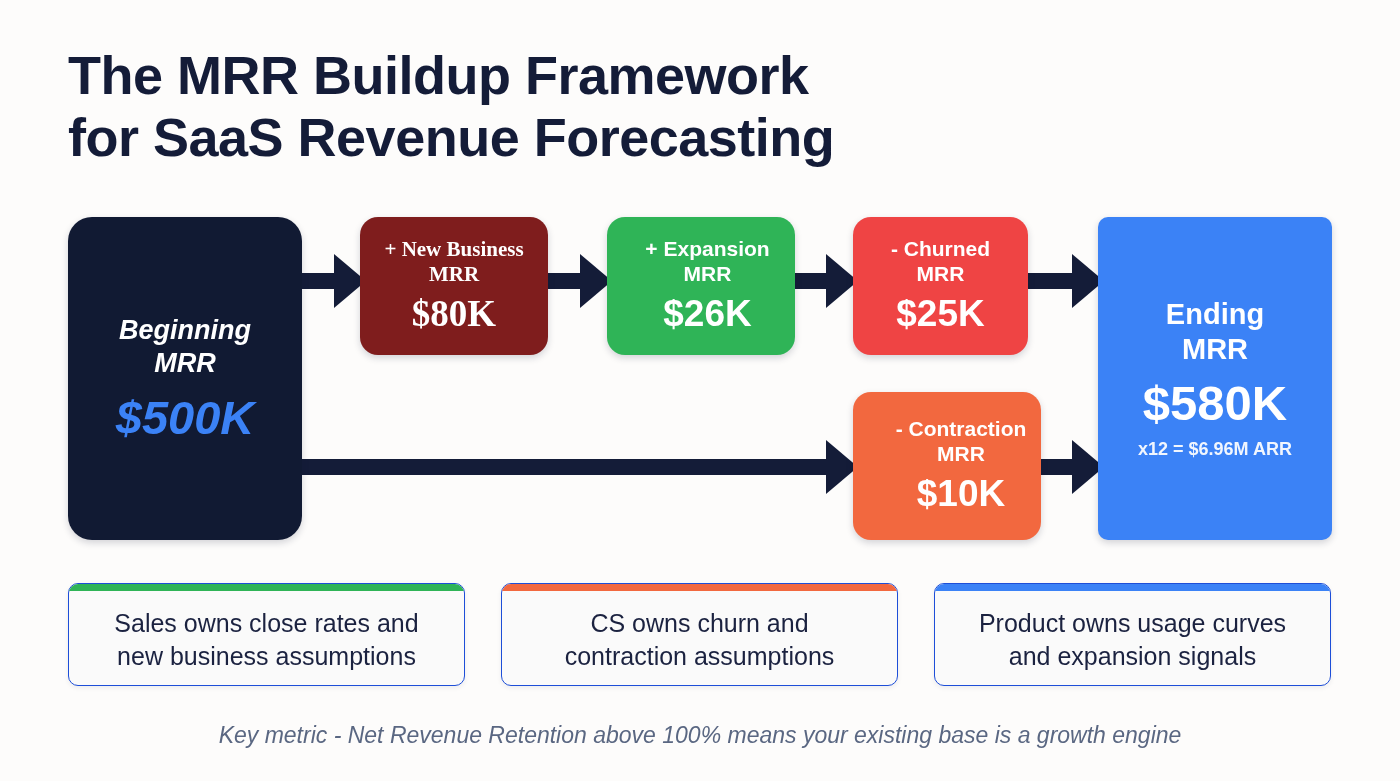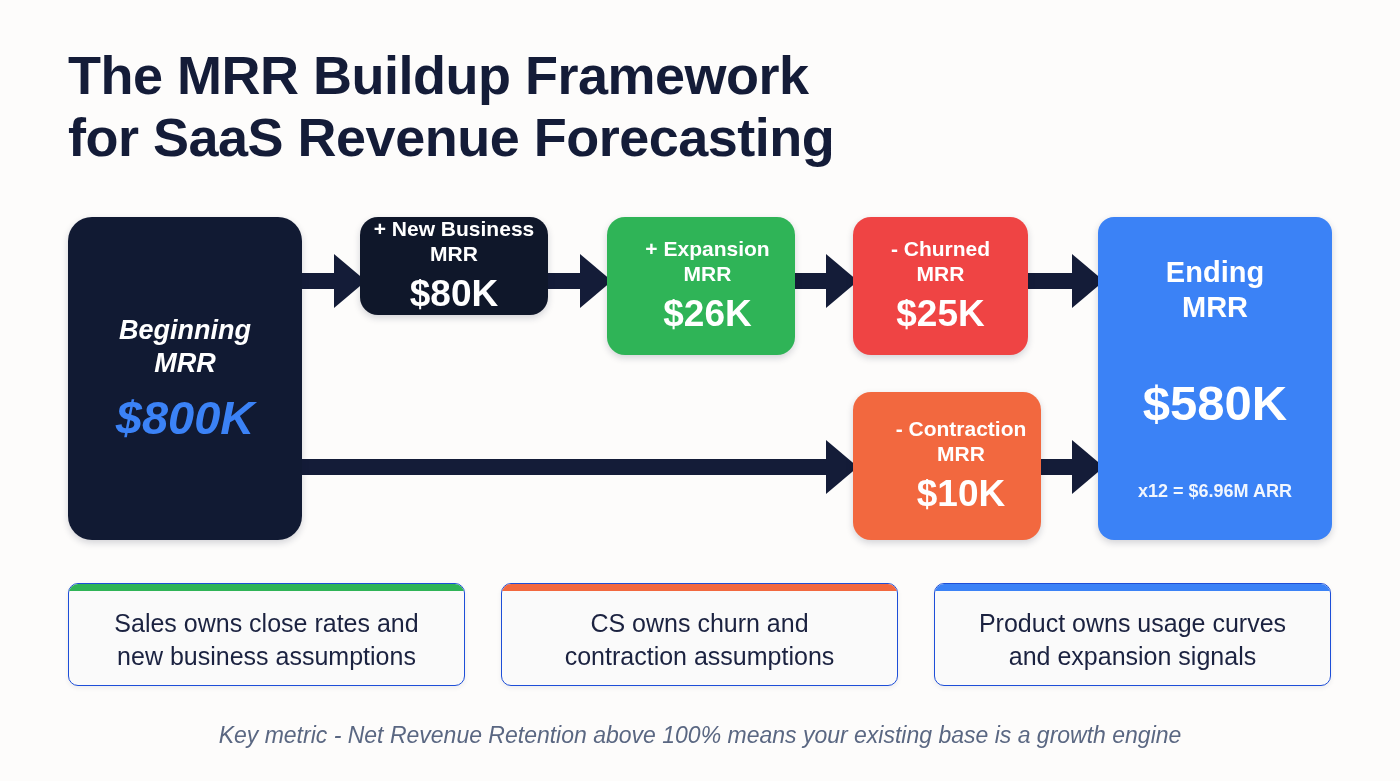--- a/index.html
+++ b/index.html
@@ -79,35 +79,35 @@
     margin-top: 12px;
   }
 
   
   #box-ending {
     left: 1098px;
     top: 217px;
     width: 234px;
     height: 323px;
     background: #3b82f6;
-    border-radius: 16px;
-    gap: 42px;
+    border-radius: 10px;
   }
   #box-ending .lbl { font-size: 29px; line-height: 1.22; }
   #box-ending .val { font-size: 49px; margin-top: 10px; }
   #box-ending .sub {
     font-size: 18px;
     font-weight: bold;
     margin-top: 8px;
     color: #f1f6fe;
   }
 
   #box-newbiz {
-    left: 360px; top: 217px; width: 188px; height: 98px;
-    background: #0f172a;
+    left: 360px; top: 217px; width: 188px; height: 138px;
+    background: #7f1d1d;
+    font-family: Liberation Serif, serif;
   }
   #box-expansion {
     left: 607px; top: 217px; width: 188px; height: 138px;
     background: #2fb457;
     padding-left: 13px;
   }
   #box-churned {
     left: 853px; top: 217px; width: 175px; height: 138px;
     background: #ef4444;
   }
@@ -202,21 +202,21 @@
 <body>
 
 <div id="canvas">
 
   <div id="title">The MRR Buildup Framework
 for SaaS Revenue Forecasting</div>
 
   <div class="fbox" id="box-beginning">
     <div class="lbl">Beginning
 MRR</div>
-    <div class="val">$800K</div>
+    <div class="val">$500K</div>
   </div>
 
   <div class="fbox" id="box-newbiz">
     <div class="lbl">+ New Business
 MRR</div>
     <div class="val">$80K</div>
   </div>
 
   <div class="fbox" id="box-expansion">
     <div class="lbl">+ Expansion

